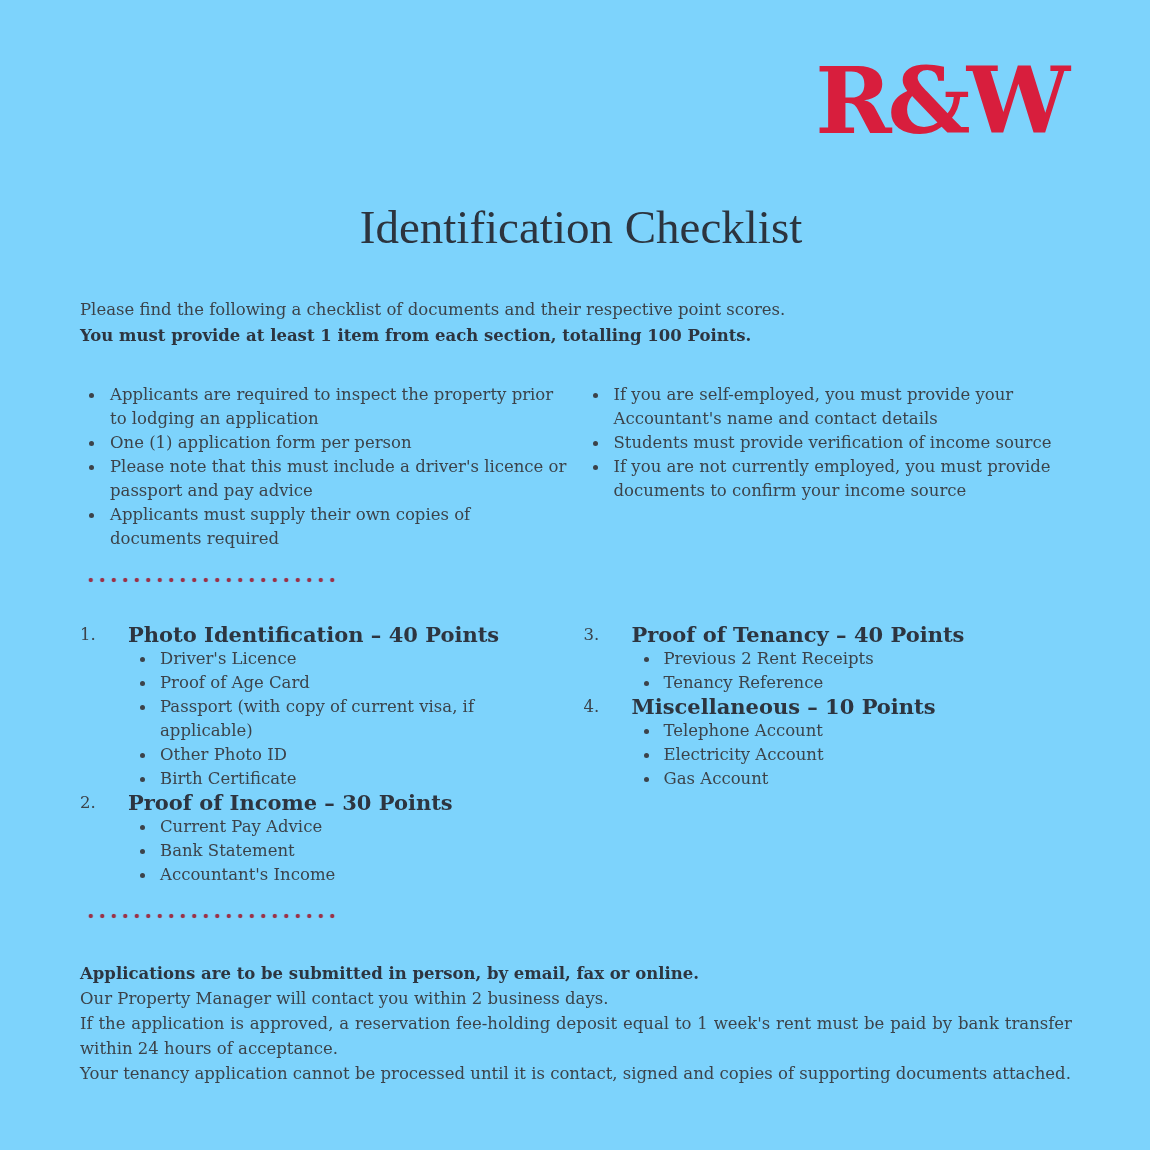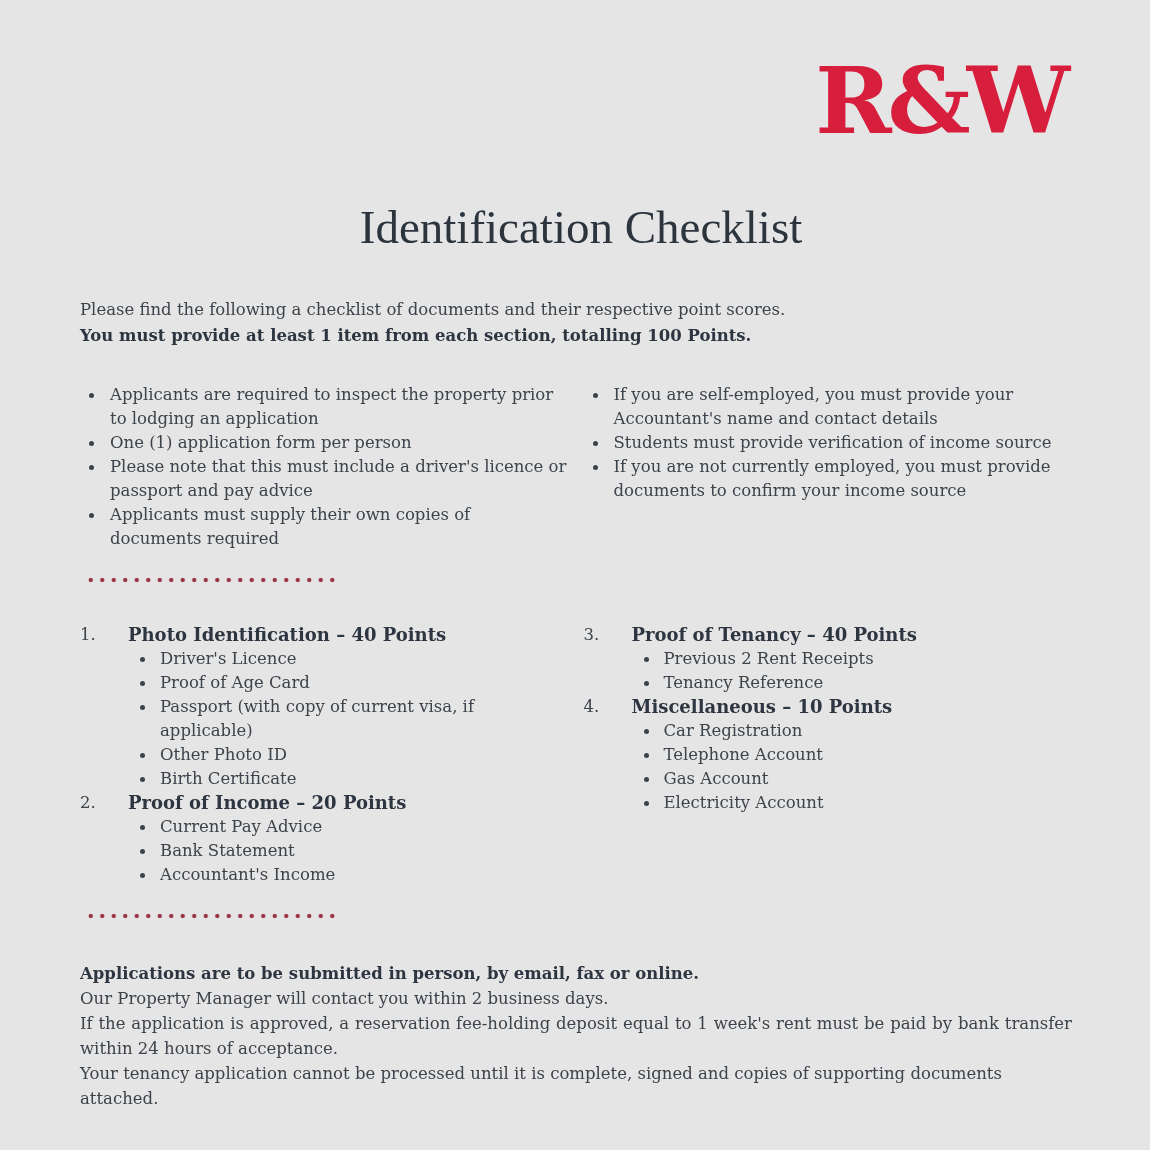--- a/index.html
+++ b/index.html
@@ -1,19 +1,19 @@
 <!DOCTYPE html>
 <html style="--brand-red: #d81e3d; --dot-color: #9b3248;"><head>
 <meta charset="utf-8">
 <style>
   * { margin:0; padding:0; box-sizing:border-box; }
   html,body { background:#ffffff; }
   .page {
     width:1150px; height:1150px; position:relative; overflow:hidden;
-    background:#e5e5e5;
+    background:#7dd3fc;
     font-family:"DejaVu Serif","Liberation Serif",serif;
     color:#3c434a;
   }
   .logo {
     position:absolute; top:58px; right:84px;
     font-family:"DejaVu Serif",serif;
     font-weight:bold; font-size:92px; line-height:0.95;
     letter-spacing:-4px; color:var(--brand-red,#d81e3d);
   }
   .title {
@@ -33,21 +33,21 @@
     width:5px; height:5px; border-radius:50%; background:#3c434a;
   }
   .dotted-divider {
     margin:26px 0 0 85px; width:253px; height:6px;
     background-image:radial-gradient(circle, var(--dot-color,#9b3248) 1.8px, rgba(155,50,72,0.25) 2.3px, transparent 2.6px);
     background-size:11.5px 6px; background-repeat:repeat-x;
   }
   .sections { margin-top:40px; font-size:16.5px; line-height:24px; }
   .section-head { display:flex; }
   .sec-num { flex:0 0 48px; }
-  .sec-heading { font-weight:bold; color:#2d3540; font-size:18px; }
+  .sec-heading { font-weight:bold; color:#2d3540; font-size:21px; }
   .sec-bullets { margin-left:58px; }
   .sec-bullets li { padding-left:22px; }
   .sec-bullets li::before { left:2px; }
   .footer { margin:42px 78px 0 80px; font-size:16.5px; line-height:25px; }
   .footer p.justify { text-align:justify; }
 </style>
 </head>
 <body>
 
 <div class="page">
@@ -88,21 +88,21 @@
             <li>Driver's Licence</li>
             <li>Proof of Age Card</li>
             <li>Passport (with copy of current visa, if applicable)</li>
             <li>Other Photo ID</li>
             <li>Birth Certificate</li>
           </ul>
         </div>
         <div class="section">
           <div class="section-head">
             <span class="sec-num">2.</span>
-            <span class="sec-heading">Proof of Income – 20 Points</span>
+            <span class="sec-heading">Proof of Income – 30 Points</span>
           </div>
           <ul class="bullets sec-bullets">
             <li>Current Pay Advice</li>
             <li>Bank Statement</li>
             <li>Accountant's Income</li>
           </ul>
         </div>
       </div>
     <div class="col">
         <div class="section">
@@ -114,31 +114,30 @@
             <li>Previous 2 Rent Receipts</li>
             <li>Tenancy Reference</li>
           </ul>
         </div>
         <div class="section">
           <div class="section-head">
             <span class="sec-num">4.</span>
             <span class="sec-heading">Miscellaneous – 10 Points</span>
           </div>
           <ul class="bullets sec-bullets">
-            <li>Car Registration</li>
             <li>Telephone Account</li>
+            <li>Electricity Account</li>
             <li>Gas Account</li>
-            <li>Electricity Account</li>
           </ul>
         </div>
       </div>
   </div>
 
   <div class="dotted-divider"></div>
 
   <div class="footer">
       <p class="bold">Applications are to be submitted in person, by email, fax or online.</p>
       <p>Our Property Manager will contact you within 2 business days.</p>
       <p class="justify">If the application is approved, a reservation fee-holding deposit equal to 1 week's rent must be paid by bank transfer within 24 hours of acceptance.</p>
-      <p>Your tenancy application cannot be processed until it is complete, signed and copies of supporting documents attached.</p>
+      <p>Your tenancy application cannot be processed until it is contact, signed and copies of supporting documents attached.</p>
     </div>
 
 </div>
 
 </body></html>

